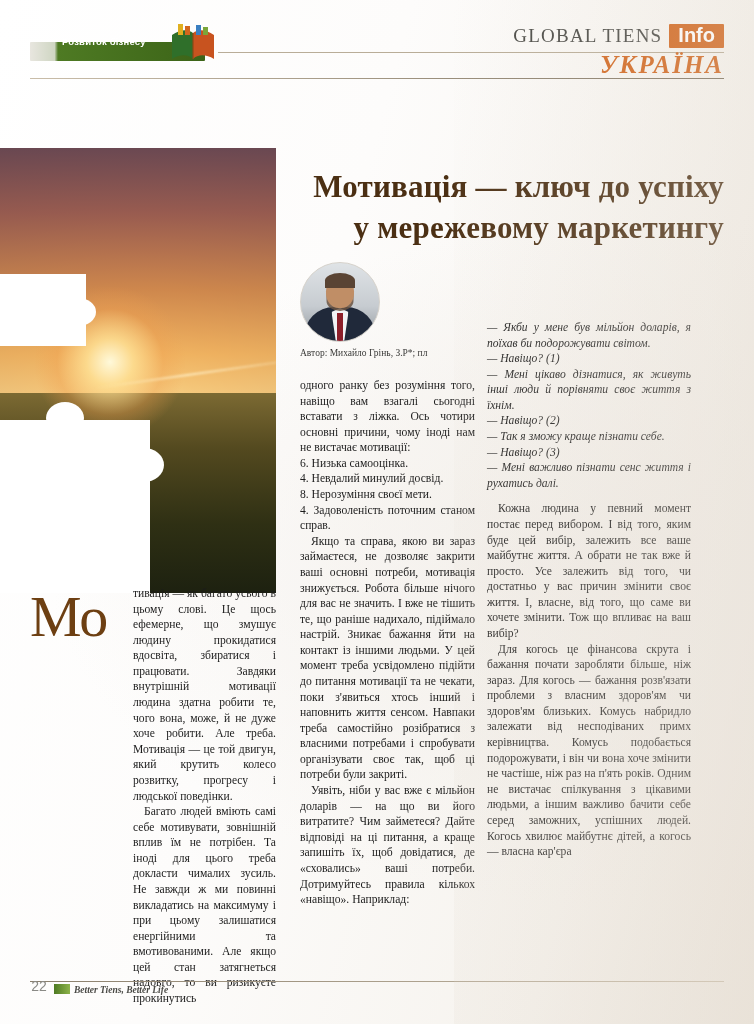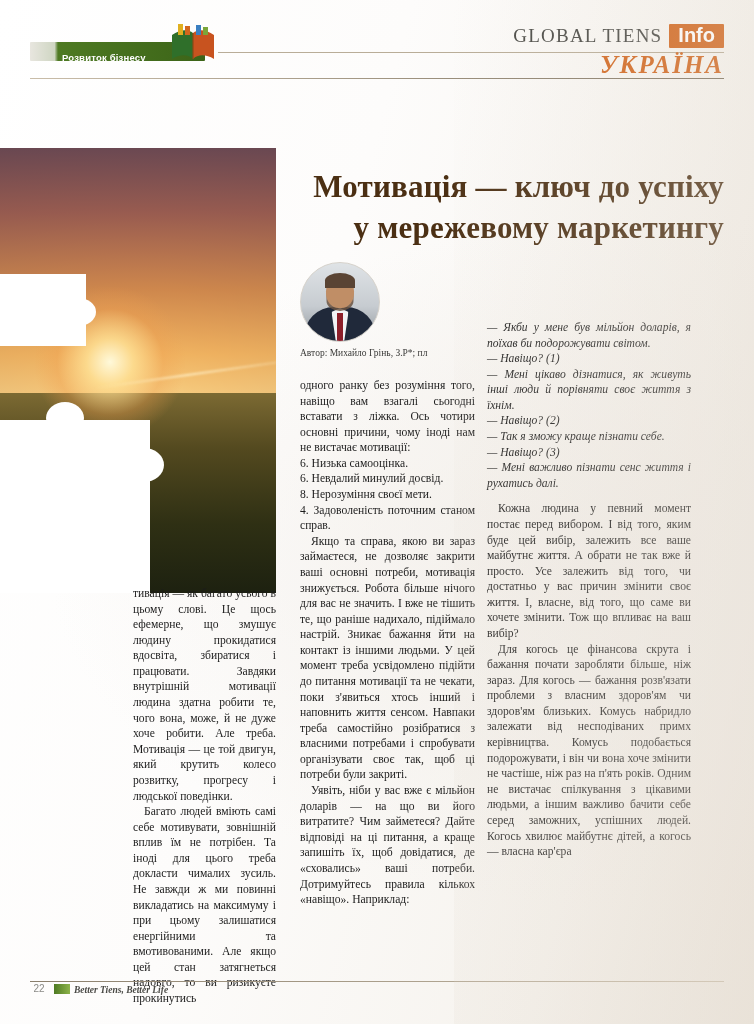--- a/index.html
+++ b/index.html
@@ -56,21 +56,21 @@
     left: 30px;
     top: 42px;
     width: 175px;
     height: 19px;
     background: linear-gradient(90deg, #e8e6df 0%, #cfd6c3 14%, #4e7a23 16%, #3c6418 100%);
     border-radius: 1px;
   }
   .cat-badge-text {
     position: absolute;
     left: 62px;
-    top: 44px;
+    top: 28px;
     color: #ffffff;
     font-size: 9.5px;
     font-weight: bold;
     font-family: "Liberation Sans", sans-serif;
     letter-spacing: 0.2px;
     margin-top: 8px;
   }
 
   
   .book-icon {
@@ -319,21 +319,21 @@
     bottom: 42px;
     height: 1px;
     background: linear-gradient(90deg, #8a7f6c, #c9bda9);
   }
   .page-num {
     position: absolute;
     left: 30px;
     bottom: 30px;
     width: 18px;
     text-align: center;
-    font-size: 10px;
+    font-size: 14px;
     color: #8a8a86;
     font-family: "Liberation Sans", sans-serif;
   }
   .footer-bar {
     position: absolute;
     left: 54px;
     bottom: 30px;
     width: 16px;
     height: 10px;
     background: linear-gradient(90deg, #4e7a23, #8db34a);
@@ -397,29 +397,30 @@
   <div class="author-photo">
     <div class="ap-body"></div>
     <div class="ap-shirt"></div>
     <div class="ap-tie"></div>
     <div class="ap-beard"></div>
     <div class="ap-head"></div>
     <div class="ap-hair"></div>
   </div>
   <div class="author-name">Автор: Михайло Грінь, З.Р*; пл</div>
 
+  <div class="dropcap">Мо</div>
   <div class="col" id="col1">
     <p class="noind">тивація — як багато усього в цьому слові. Це щось ефемерне, що змушує людину прокидатися вдосвіта, збиратися і працювати. Завдяки внутрішній мотивації людина здатна робити те, чого вона, може, й не дуже хоче робити. Але треба. Мотивація — це той двигун, який крутить колесо розвитку, прогресу і людської поведінки.</p>
     <p>Багато людей вміють самі себе мотивувати, зовнішній вплив їм не потрібен. Та іноді для цього треба докласти чималих зусиль. Не завжди ж ми повинні викладатись на максимуму і при цьому залишатися енергійними та вмотивованими. Але якщо цей стан затягнеться надовго, то ви ризикуєте прокинутись</p>
   </div>
 
   <div class="col" id="col2">
     <p class="noind">одного ранку без розуміння того, навіщо вам взагалі сьогодні вставати з ліжка. Ось чотири основні причини, чому іноді нам не вистачає мотивації:</p>
     <p class="noind">6. Низька самооцінка.</p>
-    <p class="noind">6. Невдалий минулий досвід.</p>
+    <p class="noind">4. Невдалий минулий досвід.</p>
     <p class="noind">8. Нерозуміння своєї мети.</p>
     <p class="noind">4. Задоволеність поточним станом справ.</p>
     <p>Якщо та справа, якою ви зараз займаєтеся, не дозволяє закрити ваші основні потреби, мотивація знижується. Робота більше нічого для вас не значить. І вже не тішить те, що раніше надихало, підіймало настрій. Зникає бажання йти на контакт із іншими людьми. У цей момент треба усвідомлено підійти до питання мотивації та не чекати, поки з'явиться хтось інший і наповнить життя сенсом. Навпаки треба самостійно розібратися з власними потребами і спробувати організувати своє так, щоб ці потреби були закриті.</p>
     <p>Уявіть, ніби у вас вже є мільйон доларів — на що ви його витратите? Чим займетеся? Дайте відповіді на ці питання, а краще запишіть їх, щоб довідатися, де «сховались» ваші потреби. Дотримуйтесь правила кількох «навіщо». Наприклад:</p>
   </div>
 
   <div class="col" id="col3">
     <div class="italic-block">
       <p>— Якби у мене був мільйон доларів, я поїхав би подорожувати світом.</p>
       <p>— Навіщо? (1)</p>

